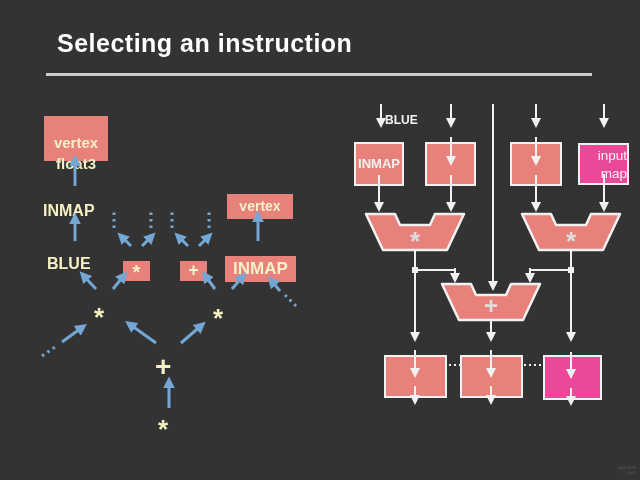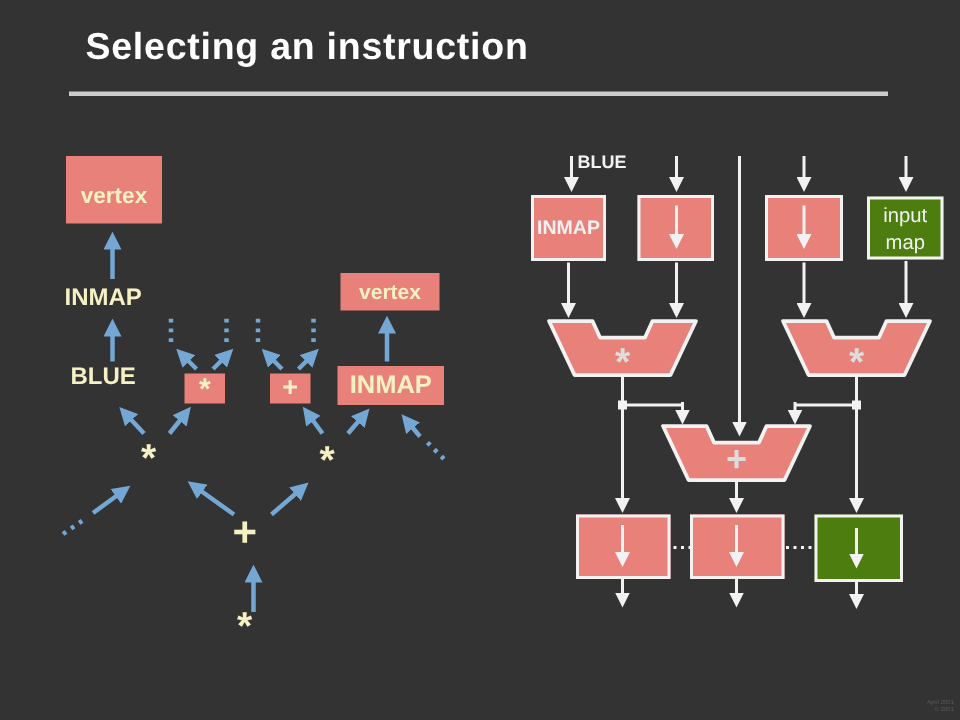--- a/index.html
+++ b/index.html
@@ -1,21 +1,21 @@
 <!DOCTYPE html>
 <html><head>
 <meta charset="utf-8">
 <style>
   html,body{margin:0;padding:0;}
   .slide{
     position:relative; width:640px; height:480px; overflow:hidden;
     background:#333333;
     font-family:"Liberation Sans", sans-serif;
   }
-  .abs{position:absolute;}
+  .abs{position:absolute;margin-top:12px;}
   .title{
     left:57px; top:17px; color:#ffffff; font-size:25px; font-weight:bold;
     letter-spacing:0.5px; white-space:nowrap;
   }
   .rule{left:46px; top:61px; width:546px; height:3px; background:#cccccc;}
 
   
   .pinkbox{background:#e8817a; color:#f6f1c4; font-weight:bold; text-align:center;
            box-sizing:border-box;}
   .creamlabel{color:#f6f1c4; font-weight:bold; white-space:nowrap;}
@@ -31,22 +31,22 @@
   .lbl-inmap{left:43px; top:190px; font-size:16px;}
   .lbl-blue{left:47px; top:243px; font-size:16px;}
   .star-left{left:94px; top:292px; font-size:26px;}
   .star-right{left:213px; top:293px; font-size:26px;}
   .plus-mid{left:155px; top:341px; font-size:28px;}
   .star-bottom{left:158px; top:404px; font-size:26px;}
 
   
   .wbox{background:#e8817a; border:2px solid #f2f2f2; box-sizing:border-box;
         color:#f2f2f2; font-weight:bold; text-align:center;}
-  .dbox{background:#4d7c0f; border:2px solid #f2f2f2; box-sizing:border-box;
-        color:#f2f2f2; text-align:center;}
+  .dbox{background:#ec4899; border:2px solid #f2f2f2; box-sizing:border-box;
+        color:#f2f2f2; text-align:right;}
   .r-inmap{left:354px; top:130px; width:50px; height:44px; font-size:13px; line-height:40px;}
   .r-reg1{left:425px; top:130px; width:51px; height:44px;}
   .r-reg2{left:510px; top:130px; width:52px; height:44px;}
   .r-inputmap{left:578px; top:131px; width:51px; height:42px; font-size:13.5px; line-height:18px; padding-top:2px;}
   .r-outA{left:384px; top:343px; width:63px; height:43px;}
   .r-outB{left:460px; top:343px; width:63px; height:43px;}
   .r-outC{left:543px; top:343px; width:59px; height:45px;}
   .lbl-rblue{left:385px; top:101px; color:#f2f2f2; font-weight:bold; font-size:12px;}
 
   .watermark{right:4px; bottom:5px; color:#5a5a5a; font-size:4px; line-height:5px; text-align:right;}
@@ -56,20 +56,21 @@
 </head>
 <body>
 
 <div class="slide">
 
   <div class="abs title">Selecting an instruction</div>
   <div class="abs rule"></div>
 
   <div class="abs pinkbox vertexbox">
     <div>vertex</div>
+    <div>float3</div>
   </div>
   <div class="abs creamlabel lbl-inmap">INMAP</div>
   <div class="abs creamlabel lbl-blue">BLUE</div>
   <div class="abs pinkbox starop">*</div>
   <div class="abs pinkbox plusop">+</div>
   <div class="abs pinkbox texturebox">vertex</div>
   <div class="abs pinkbox inmapbox-l">INMAP</div>
 
   <div class="abs treeglyph star-left">*</div>
   <div class="abs treeglyph star-right">*</div>

